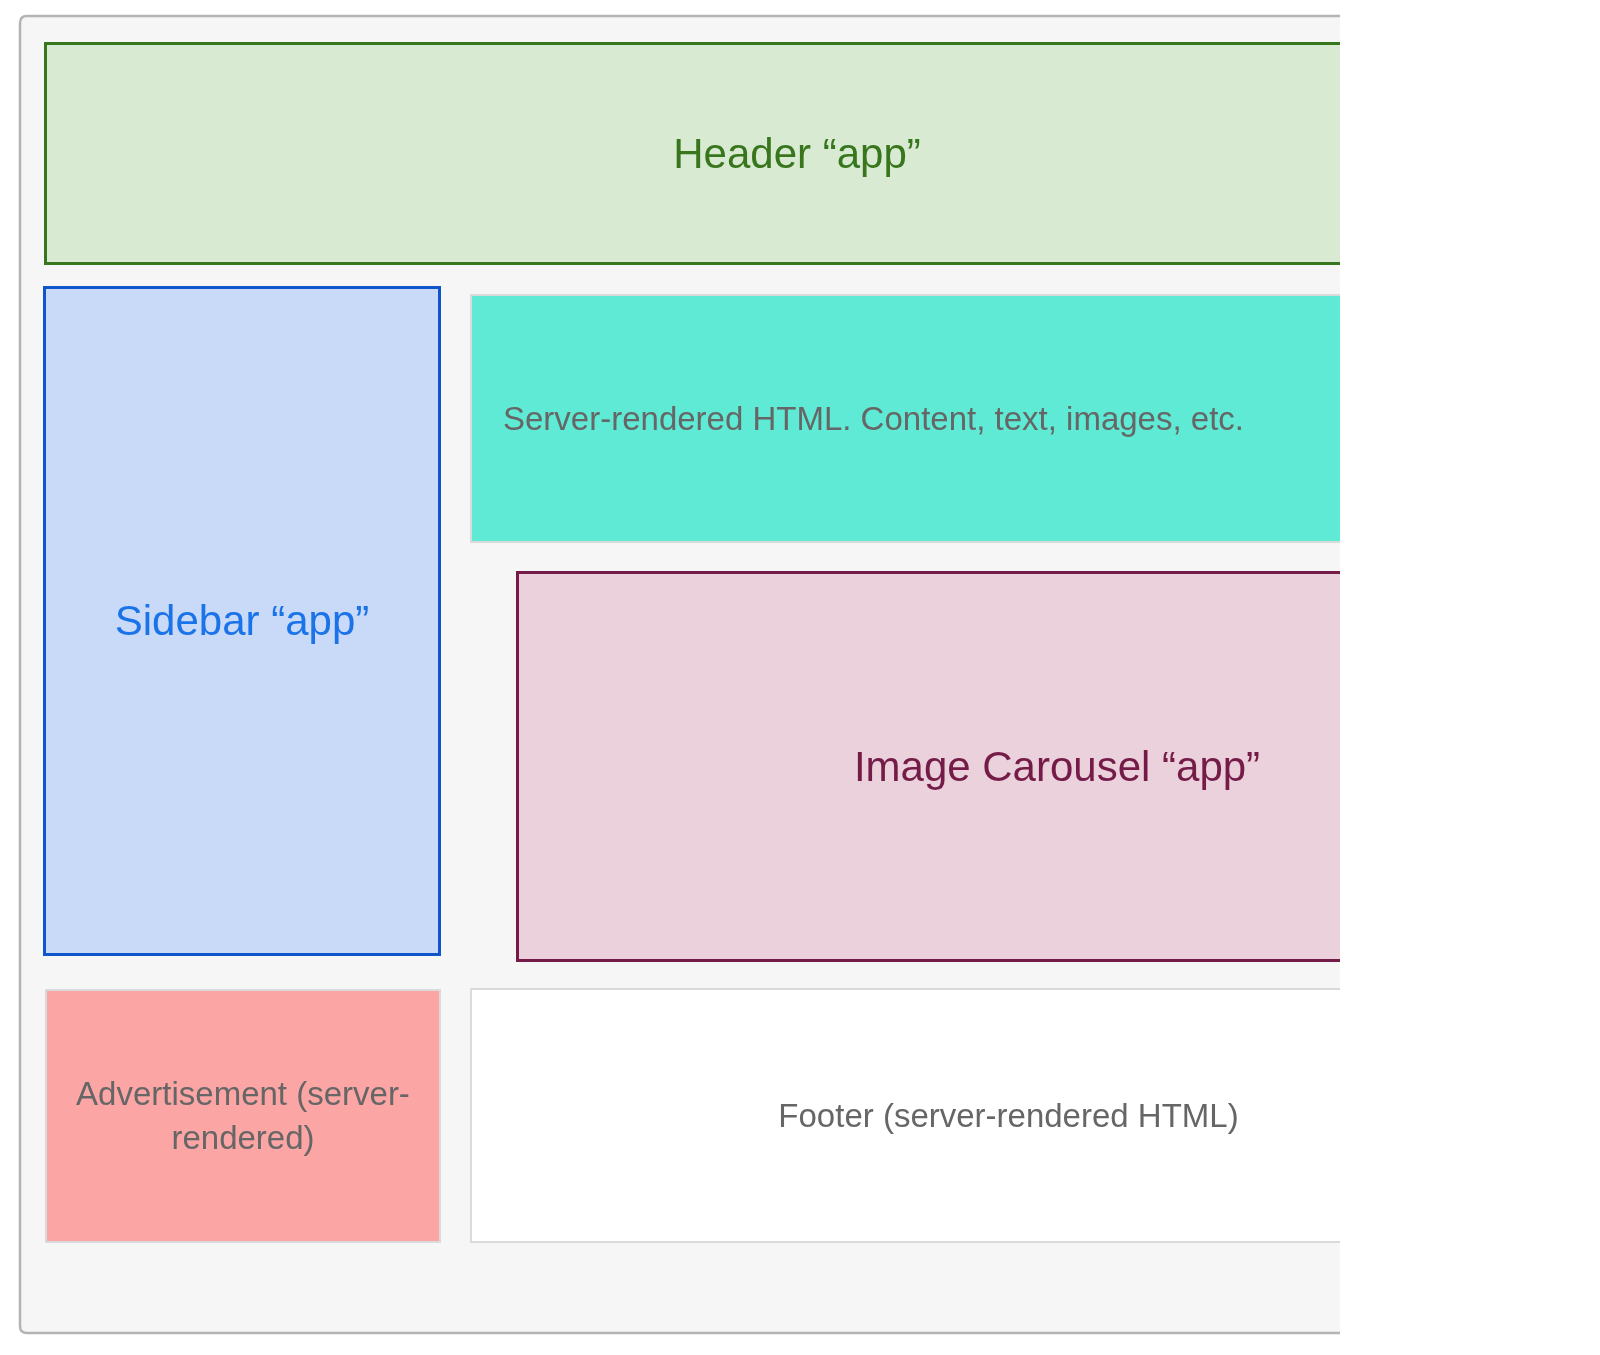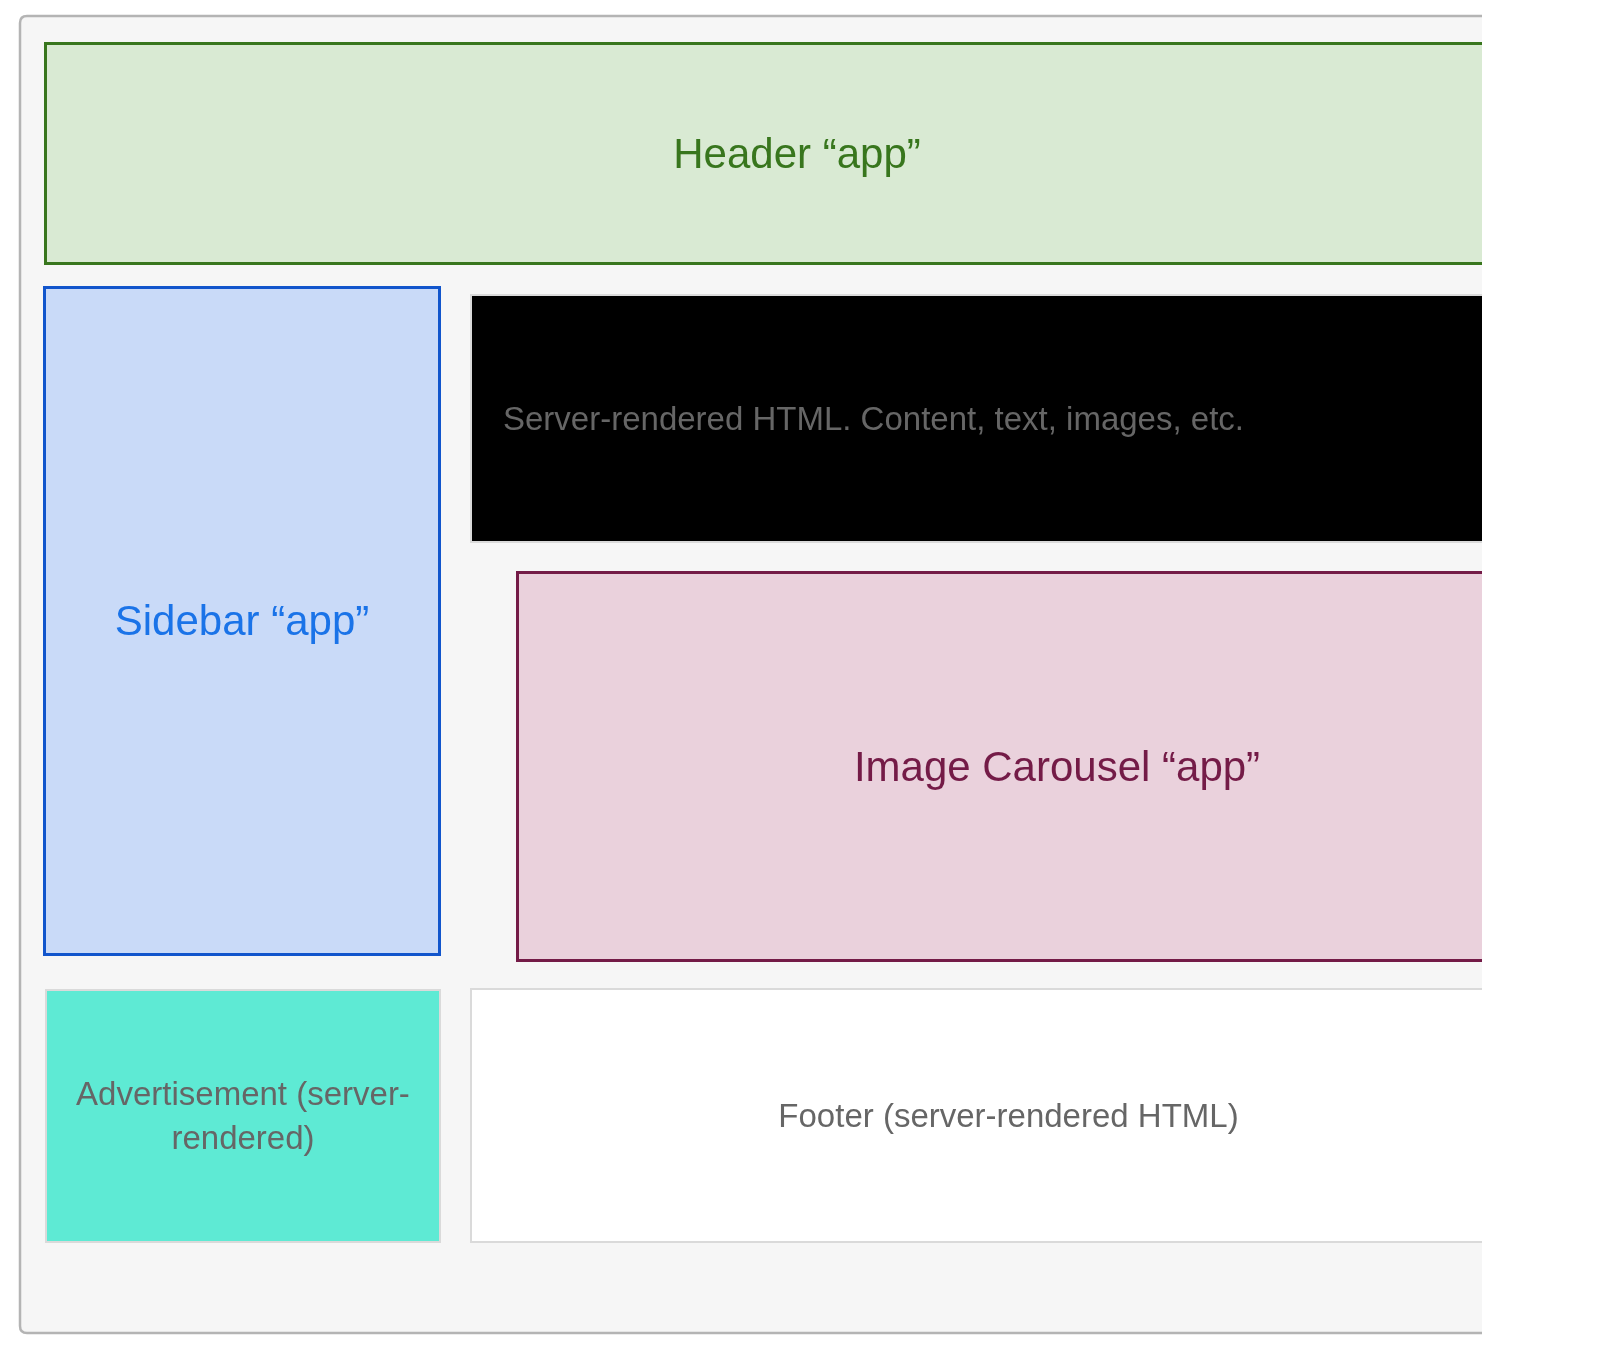--- a/index.html
+++ b/index.html
@@ -3,21 +3,21 @@
 <meta charset="utf-8">
 <style>
   html, body {
     margin: 0;
     padding: 0;
     background: #ffffff;
     font-family: "Liberation Sans", "DejaVu Sans", sans-serif;
   }
   .stage {
     position: relative;
-    width: 1482px;
+    width: 1340px;
     height: 1355px;
     background: #ffffff;
     overflow: hidden;
   }
   .page-svg {
     position: absolute;
     left: 0;
     top: 0;
     width: 1600px;
     height: 1355px;
@@ -50,21 +50,21 @@
     background: #c9daf8;
     border: 3px solid #1155cc;
   }
   .box-sidebar .label {
     color: #1a73e8;
     font-size: 42px;
   }
   .box-content {
     left: 470px; top: 294px;
     width: 1080px; height: 249px;
-    background: #000000;
+    background: #5eead4;
     border: 2px solid #dadada;
     justify-content: flex-start;
     padding-left: 31px;
   }
   .box-content .label {
     color: #666666;
     font-size: 33px;
     text-align: left;
   }
   .box-carousel {
@@ -74,21 +74,21 @@
     border: 3px solid #741b47;
     margin-left: 48px;
   }
   .box-carousel .label {
     color: #741b47;
     font-size: 42px;
   }
   .box-ad {
     left: 45px; top: 989px;
     width: 396px; height: 254px;
-    background: #5eead4;
+    background: #fca5a5;
     border: 2px solid #dadada;
     padding: 0 14px;
   }
   .box-ad .label {
     color: #666666;
     font-size: 33px;
     line-height: 1.32;
   }
   .box-footer {
     left: 470px; top: 988px;

